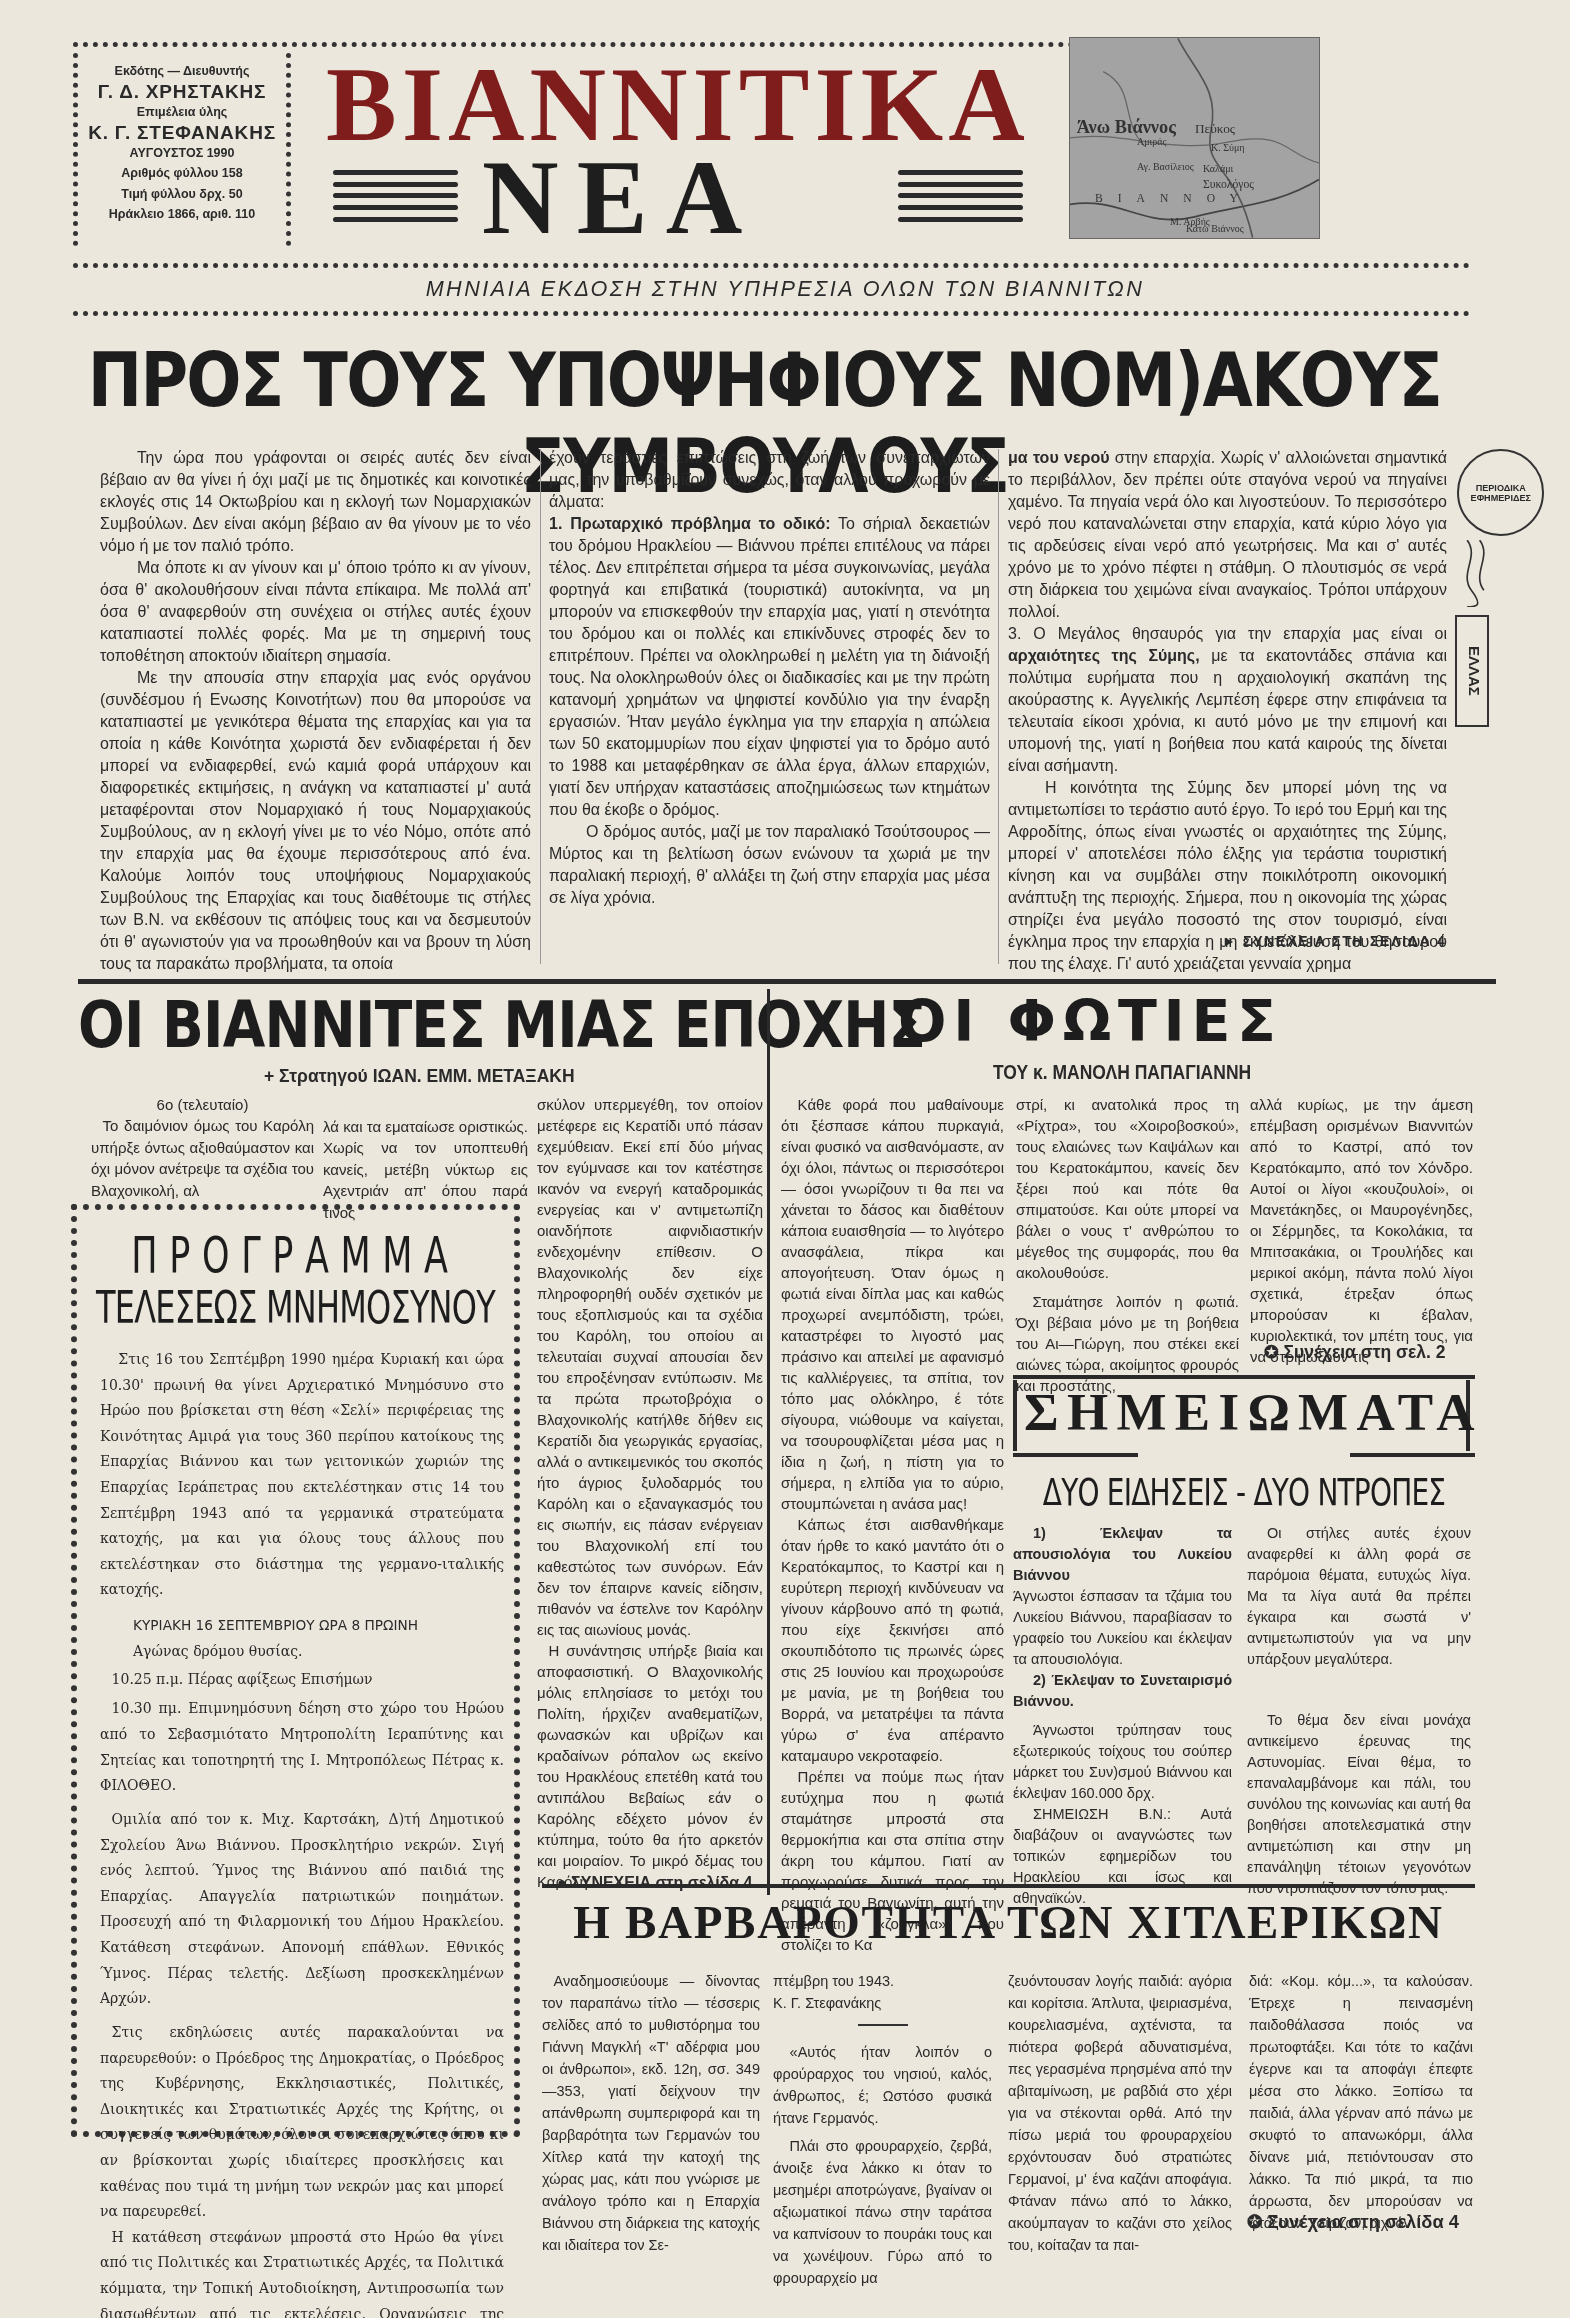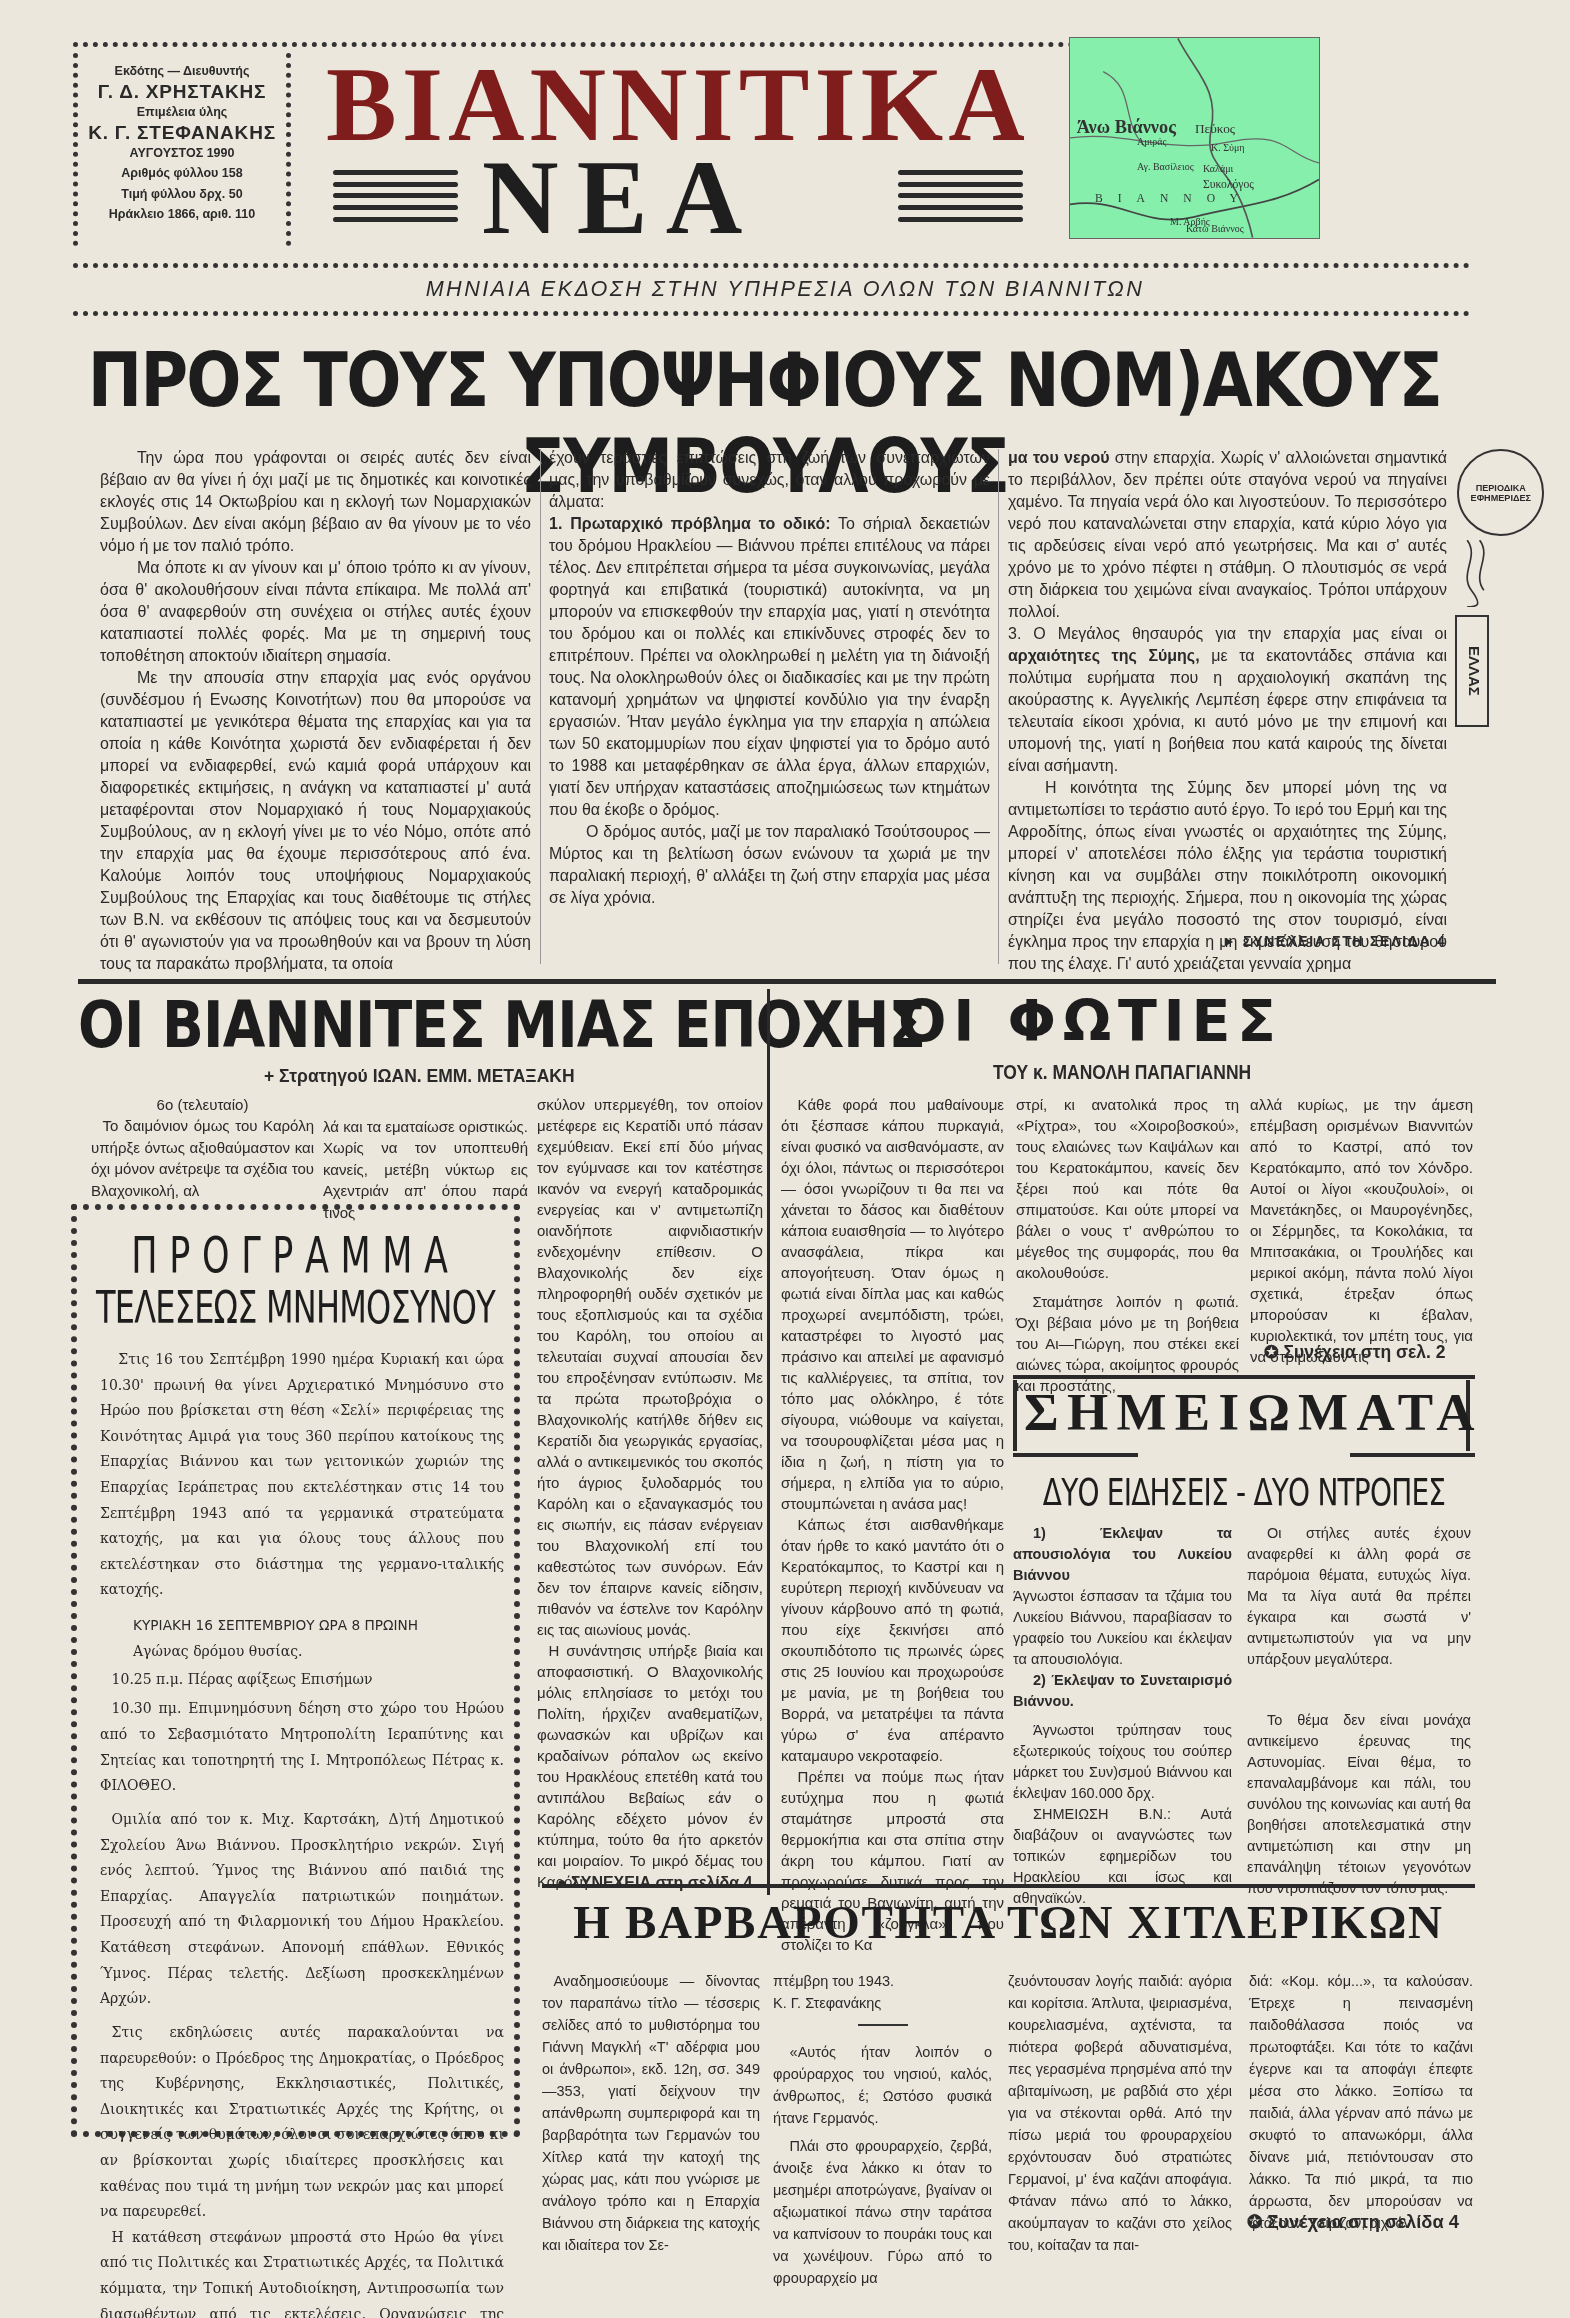--- a/index.html
+++ b/index.html
@@ -12,21 +12,21 @@
   .b { font-weight:bold; }
   
   .infobox { left:73px; top:53px; width:218px; height:193px; border-left:5px dotted #333; border-right:5px dotted #333;
              text-align:center; font-size:12.5px; line-height:20.4px; font-weight:bold; padding-top:8.3px; box-sizing:border-box; }
   .infobox .big { font-size:19px; letter-spacing:0.8px; }
   .dotsline { height:0; border-top:5.8px dotted #333; }
   .title1 { left:326px; top:55px; font-family:"Liberation Serif", serif; font-weight:bold; font-size:106px; letter-spacing:5px; line-height:100px; color:#7f1d1d; }
   .title2 { left:482px; top:148px; font-family:"Liberation Serif", serif; font-weight:bold; font-size:106px; letter-spacing:18.3px; line-height:100px; color:#1e1e1e; }
   .waves { position:absolute; width:125px; }
   .waves div { height:5px; border-radius:2.5px; background:#2a2a2a; margin-bottom:6.7px; }
-  .map { left:1069px; top:37px; width:249px; height:200px; background:#86efac; border:1.7px solid #6a6560; overflow:hidden; }
+  .map { left:1069px; top:37px; width:249px; height:200px; background:#a3a3a3; border:1.7px solid #6a6560; overflow:hidden; }
   .map .lbl { position:absolute; font-family:"Liberation Serif", serif; font-size:10px; color:#333; }
   .tagline { left:0; width:1570px; top:276px; text-align:center; font-style:italic; font-weight:normal; font-size:21.6px; letter-spacing:2.5px; }
   .headline { left:83px; top:337px; width:1363px; text-align:center; font-family:"DejaVu Sans", sans-serif; font-weight:bold; font-size:65px;
               letter-spacing:-1.7px; transform:scaleY(1.15); transform-origin:top; line-height:75px; color:#1d1d1d; }
   .rule { position:absolute; background:#2a2a2a; }
   .cont { font-weight:bold; letter-spacing:1.7px; font-size:14px; }
   
   .h2cond { font-family:"DejaVu Sans", sans-serif; font-weight:bold; color:#1d1d1d; letter-spacing:0.8px; }
   .byline { font-weight:bold; font-size:17.5px; }
   .progbox { left:71px; top:1204px; width:449px; height:933px; border:6.7px dotted #333; box-sizing:border-box; }

